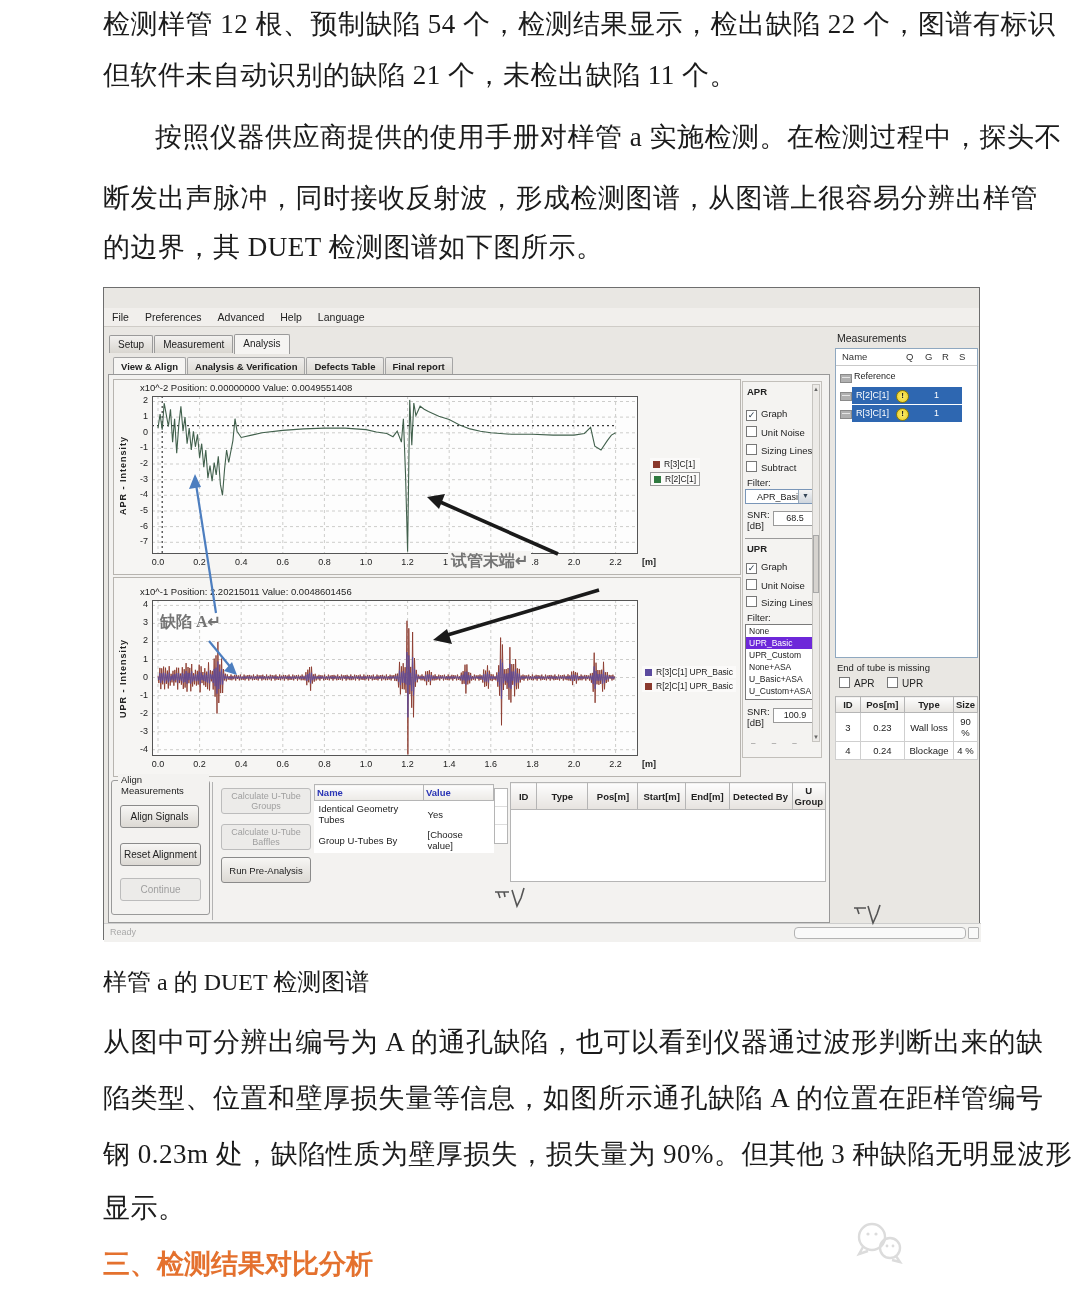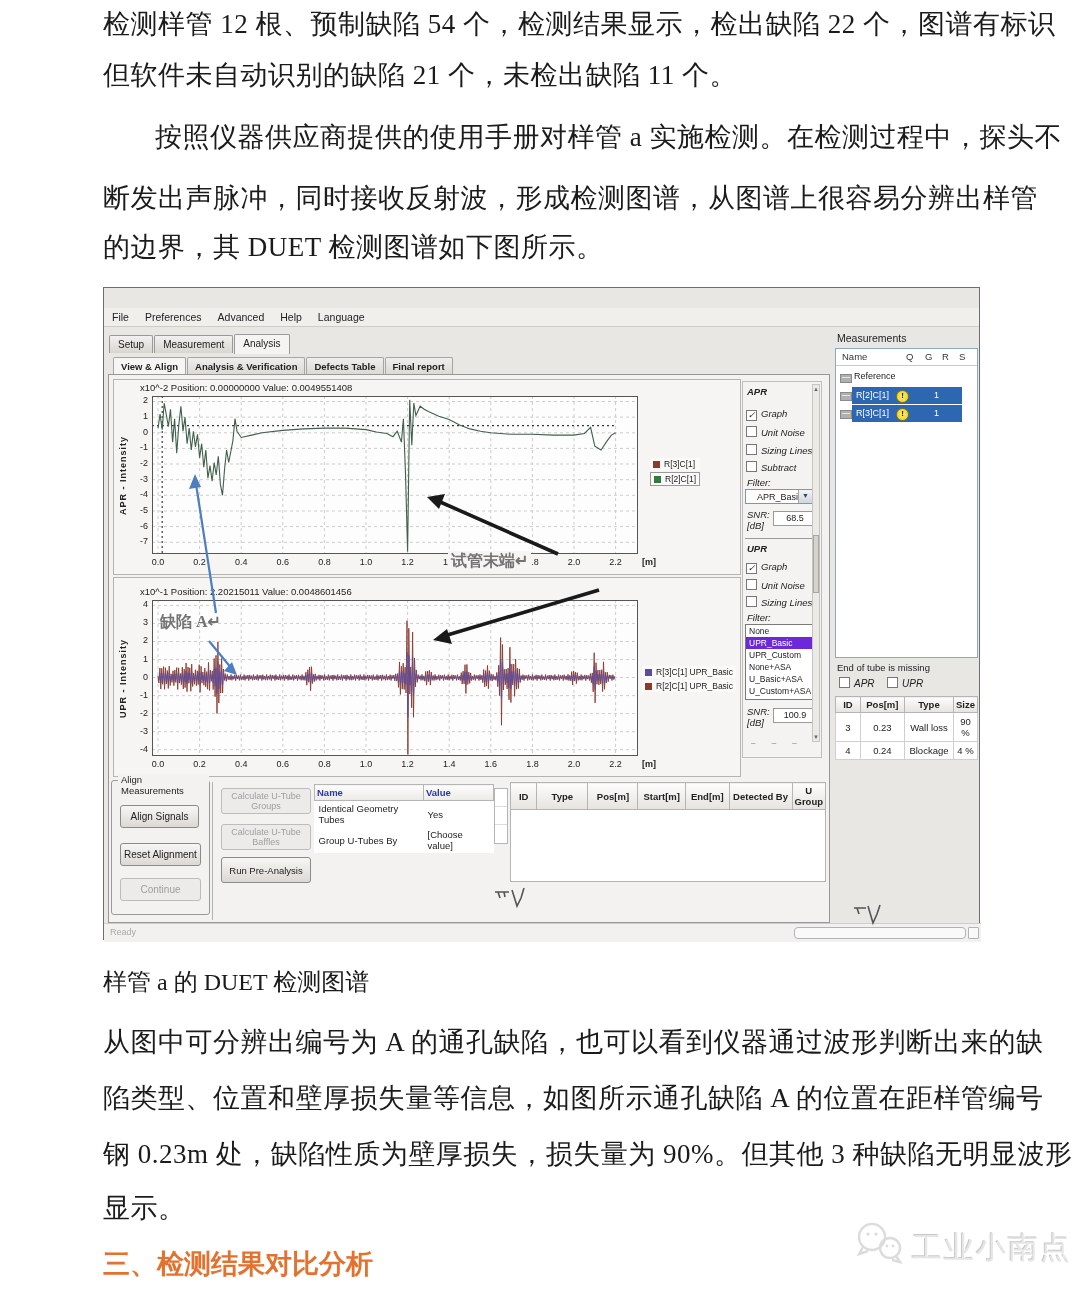--- a/index.html
+++ b/index.html
@@ -54,21 +54,21 @@
   .lgrow.boxed{border:1px solid #999;}
   .sw{width:7px;height:7px;flex:none;}
   .lgtxt{font-size:8.5px;white-space:nowrap;}
 
   .annotation{position:absolute;font-size:16px;font-weight:bold;color:#737373;
        font-family:"Liberation Serif",serif;white-space:nowrap;z-index:7;}
 
   
   .ctrlpanel{position:absolute;left:638px;top:93px;width:80px;height:377px;background:#f4f3f1;
        border:1px solid #c2bfba;box-sizing:border-box;font-size:9.5px;}
-  .cp-item{position:absolute;white-space:nowrap;font-style:italic;}
+  .cp-item{position:absolute;white-space:nowrap;}
   .cb{display:inline-block;width:9px;height:9px;border:1px solid #777;background:#fff;
       vertical-align:-1px;margin-right:4px;font-size:9px;line-height:8px;text-align:center;color:#234;}
   .dropdown{position:absolute;width:68px;height:15px;background:#fff;border:1px solid #7a96b8;font-size:9px;
       line-height:14px;padding-left:11px;box-sizing:border-box;}
   .dropdown .arrowbox{position:absolute;right:0;top:0;width:13px;height:13px;
       background:linear-gradient(#f4f4f4,#cfd6de);border-left:1px solid #9ab;text-align:center;line-height:12px;font-size:7px;color:#345;}
   .snrbox{position:absolute;width:42px;height:13px;background:#fff;border:1px solid #9a9a9a;
       font-size:9px;text-align:center;line-height:12px;}
   .lb{position:absolute;background:#fff;border:1px solid #7a7a7a;}
   .lb-item{height:12px;font-size:8.5px;line-height:12px;padding-left:3px;white-space:nowrap;}
@@ -451,14 +451,13 @@
   <svg class="abs" style="left:852px;top:1220px" width="56" height="48">
     <circle cx="20" cy="17" r="13" fill="none" stroke="#dcdcdc" stroke-width="2.4"></circle>
     <path d="M11,27 l-4,7 l9,-3" fill="none" stroke="#dcdcdc" stroke-width="2.4"></path>
     <circle cx="16" cy="14" r="1.6" fill="#dcdcdc"></circle>
       <circle cx="24" cy="14" r="1.6" fill="#dcdcdc"></circle>
     <circle cx="38" cy="28" r="10" fill="none" stroke="#dcdcdc" stroke-width="2.4"></circle>
     <path d="M44,36 l4,6 l-8,-2" fill="none" stroke="#dcdcdc" stroke-width="2.4"></path>
     <circle cx="35" cy="26" r="1.4" fill="#dcdcdc"></circle>
       <circle cx="41" cy="26" r="1.4" fill="#dcdcdc"></circle>
   </svg>
-  <div class="watermark-text" style="left:912px;top:1228px">工业小南点</div>
 </div>
 
 </body></html>

